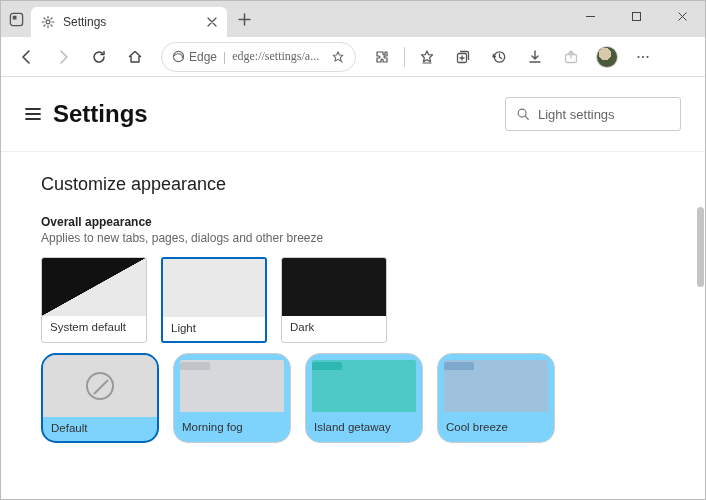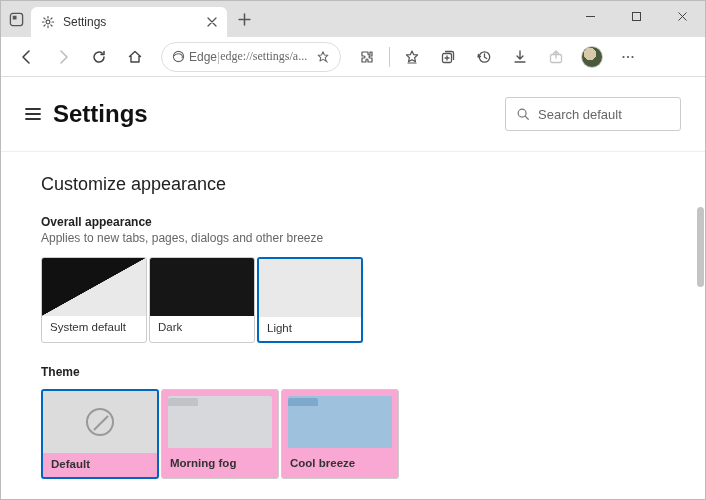--- a/index.html
+++ b/index.html
@@ -9,50 +9,50 @@
   .tabdeck { display: flex; align-items: center; height: 36px; }
   .tab-square { width: 30px; height: 36px; display:flex; align-items:center; justify-content:center; }
   .tab { background: #fff; height: 30px; margin-top:6px; border-radius: 6px 6px 0 0; display:flex; align-items:center; padding: 0 10px; gap:8px; width: 196px; }
   .tab-title { font-size: 12px; color: #333; flex:1; white-space:nowrap; overflow:hidden; text-overflow:ellipsis; }
   .newtab { width: 34px; height:36px; display:flex; align-items:center; justify-content:center; }
   .win-controls { margin-left:auto; display:flex; }
   .win-btn { width: 46px; height:30px; display:flex; align-items:center; justify-content:center; color:#444; font-size:12px;}
   
   .toolbar { height: 40px; display:flex; align-items:center; padding: 0 10px; gap: 4px; border-bottom: 1px solid #ddd; background:#fff;}
   .tool-btn { width: 32px; height:32px; display:flex; align-items:center; justify-content:center; color:#555; border-radius:4px; }
-  .addr { flex: 0 0 180px; height: 30px; border:1px solid #ddd; border-radius:15px; display:flex; align-items:center; padding:0 10px; font-size:12px; color:#555; margin: 0 6px;}
+  .addr { flex: 0 0 180px; height: 30px; border:1px solid #ddd; border-radius:15px; display:flex; align-items:center; padding:0 10px; font-size:12px; color:#555; gap:6px; margin: 0 6px;}
   .addr-brand { color:#666; font-size:12px; display:flex; align-items:center; gap:4px;}
   .addr-sep { color:#bbb; }
   .addr-url { color:#666; white-space:nowrap; overflow:hidden; text-overflow:ellipsis; flex:1;font-family:Liberation Serif, serif;}
   .star { margin-left:6px; color:#777;}
   .avatar { width:22px; height:22px; border-radius:50%; background: radial-gradient(circle at 40% 35%, #d7c9a9 0 35%, #4a5a3a 36% 100%); border:1px solid #ccc;}
   .vdiv { width:1px; height:20px; background:#ccc; margin:0 2px;}
   
   .content { position:relative; height: calc(500px - 36px - 40px - 2px); overflow:hidden; }
   .settings-header { display:flex; align-items:center; padding: 20px 24px 10px; gap:12px;}
   .hamburger { font-size:16px; cursor:pointer;}
   .settings-title { font-size: 24px; font-weight:600; color:#111;}
   .search-wrap { margin-left:auto; }
   .search { width: 176px; height: 34px; border:1px solid #ccc; border-radius:3px; display:flex; align-items:center; padding:0 10px; gap:8px; font-size:13px; color:#666;}
   .divider { height:1px; background:#eee; margin-top:10px;}
   .page { padding: 22px 40px 0 40px; }
   .page h2 { font-size: 18px; font-weight:400; color:#222; margin-bottom: 20px;}
   .section-title { font-size: 12px; font-weight:600; color:#222; }
   .section-sub { font-size: 12px; color:#666; margin-top:2px; margin-bottom:12px;}
-  .card-row { display:flex; gap: 2px; }
+  .card-row { display:flex; gap: 14px; }
   .card { width: 106px; border:1px solid #ccc; border-radius:3px; background:#fff; cursor:pointer; overflow:hidden;}
   .card.selected { border: 2px solid #0067c0; }
   .card .thumb { height: 58px; background:#e9e9e9; position:relative; }
   .card .label { font-size: 11.5px; color:#333; padding:5px 8px 7px; }
   
   .sysdef .thumb::before { content:""; position:absolute; inset:0; background: linear-gradient(to bottom right, #111 0 49.6%, #e9e9e9 50% 100%);}
   .darkc .thumb { background:#161616; }
   
   .theme-title { margin-top: 22px; }
-  .tcard { width: 118px; border:1px solid #ccc; border-radius:3px; background:#f9a8d4; cursor:pointer; overflow:hidden;font-weight:bold; }
+  .tcard { width: 118px; border:1px solid #ccc; border-radius:15px; background:#7dd3fc; cursor:pointer; overflow:hidden; }
   .tcard.selected { border:2px solid #0067c0;}
   .tcard .tthumb { height: 62px; position:relative; }
   .tcard .label { font-size:11.5px; color:#333; padding:5px 8px 7px;}
   .tdefault .tthumb { background:#dcdcdc; display:flex; align-items:center; justify-content:center;}
   .tdefault .tthumb .noicon { width:28px; height:28px; border:2px solid #999; border-radius:50%; position:relative;}
   .tdefault .tthumb .noicon::after { content:""; position:absolute; left:3px; top:12px; width:20px; height:2px; background:#999; transform:rotate(-45deg);}
   .folderish { position:absolute; left:6px; top:6px; right:6px; bottom:4px; border-radius:2px 2px 0 0; }
   .folderish .tab { position:absolute; top:-4px; left:0; width:30px; height:8px; border-radius:2px 2px 0 0; }
   .mfog .folderish { background:#d6d8db; } .mfog .folderish .tab{ background:#c0c3c7;}
   .icym .folderish { background:#bfe9e9; } .icym .folderish .tab{ background:#8fd6d6;}
@@ -203,67 +203,74 @@
           <path d="M1 2h14M1 7h14M1 12h14" stroke="#333" stroke-width="1.8" stroke-linecap="round"></path>
         </svg>
       </span>
     <span class="settings-title">Settings</span>
     <div class="search-wrap">
       <div class="search">
         <svg width="14" height="14" viewBox="0 0 16 16">
             <circle cx="7" cy="7" r="4.5" fill="none" stroke="#777" stroke-width="1.4"></circle>
             <path d="M10.5 10.5L14 14" stroke="#777" stroke-width="1.4" stroke-linecap="round"></path>
           </svg>
-        <span>Search default</span>
+        <span>Light settings</span>
       </div>
     </div>
   </div>
   <div class="divider"></div>
 
   <div class="page">
     <h2>Customize appearance</h2>
 
     <div class="section-title">Overall appearance</div>
     <div class="section-sub">Applies to new tabs, pages, dialogs and other breeze</div>
     <div class="card-row">
       <div class="card sysdef">
         <div class="thumb"></div>
         <div class="label">System default</div>
       </div>
+      <div class="card selected">
+        <div class="thumb"></div>
+        <div class="label">Light</div>
+      </div>
       <div class="card darkc">
         <div class="thumb"></div>
         <div class="label">Dark</div>
       </div>
-      <div class="card selected">
-        <div class="thumb"></div>
-        <div class="label">Light</div>
-      </div>
-    </div>
-
-    <div class="section-title theme-title">Theme</div>
+    </div>
+
     <div class="card-row" style="margin-top:10px">
       <div class="tcard selected tdefault">
         <div class="tthumb">
             <div class="noicon"></div>
           </div>
         <div class="label">Default</div>
       </div>
       <div class="tcard mfog">
         <div class="tthumb">
             <div class="folderish">
               <div class="tab"></div>
             </div>
           </div>
         <div class="label">Morning fog</div>
       </div>
-      <div class="tcard cool">
+      <div class="tcard island">
         <div class="tthumb">
             <div class="folderish">
               <div class="tab"></div>
             </div>
           </div>
+        <div class="label">Island getaway</div>
+      </div>
+      <div class="tcard cool">
+        <div class="tthumb">
+            <div class="folderish">
+              <div class="tab"></div>
+            </div>
+          </div>
         <div class="label">Cool breeze</div>
       </div>
     </div>
   </div>
 
   <div class="vscroll"></div>
 </div>
 
 </body></html>

